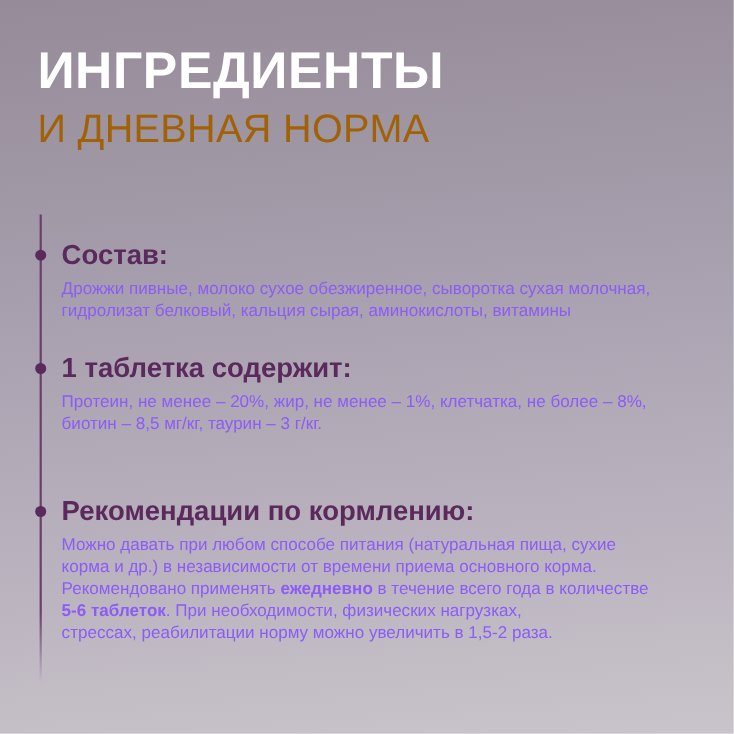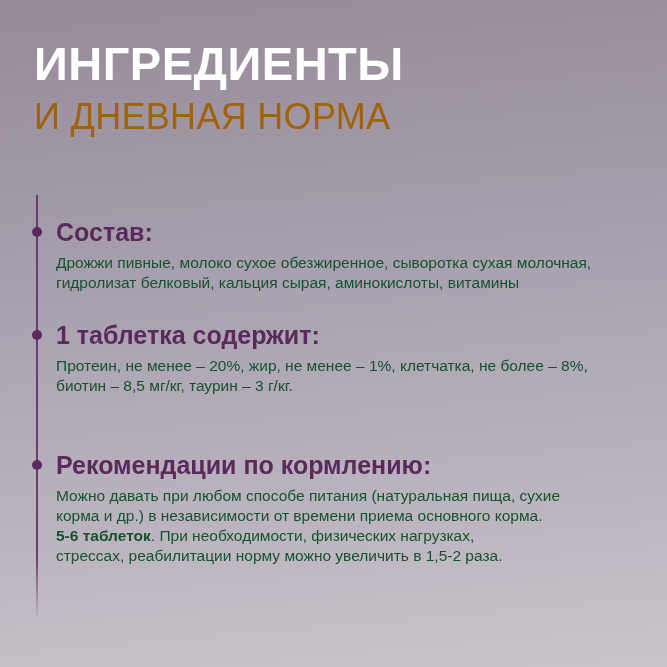--- a/index.html
+++ b/index.html
@@ -25,21 +25,21 @@
   }
   .section { position:absolute; left:56px; right:20px; }
   .dot {
     position:absolute; left:-24px; width:10px; height:10px; border-radius:50%;
     background:#5a2a5c;
   }
   .heading {
     font-size:25px; font-weight:bold; color:#5a2a5c; line-height:30px; margin:0;
   }
   .body {
-    font-size:15.5px; color:#14532d; line-height:20px; margin-top:6px;
+    font-size:15.5px; color:#8b5cf6; line-height:20px; margin-top:6px;
   }
   .body b { font-weight:bold; }
   .s1 { top:180px;margin-top:37px; }
   .s2 { top:320px; }
   .s3 { top:450px; }
 </style>
 </head>
 <body>
 
 <div class="title-bold">ИНГРЕДИЕНТЫ</div>
@@ -64,16 +64,17 @@
     <div>биотин – 8,5 мг/кг, таурин – 3 г/кг.</div>
   </div>
 </div>
 
 <div class="section s3">
   <div class="dot" style="top:10px;"></div>
   <h2 class="heading">Рекомендации по кормлению:</h2>
   <div class="body">
     <div>Можно давать при любом способе питания (натуральная пища, сухие</div>
     <div>корма и др.) в независимости от времени приема основного корма.</div>
+    <div><span>Рекомендовано применять </span><b>ежедневно</b><span> в течение всего года в количестве</span></div>
     <div><b>5-6 таблеток</b><span>. При необходимости, физических нагрузках,</span></div>
     <div>стрессах, реабилитации норму можно увеличить в 1,5-2 раза.</div>
   </div>
 </div>
 
 </body></html>

